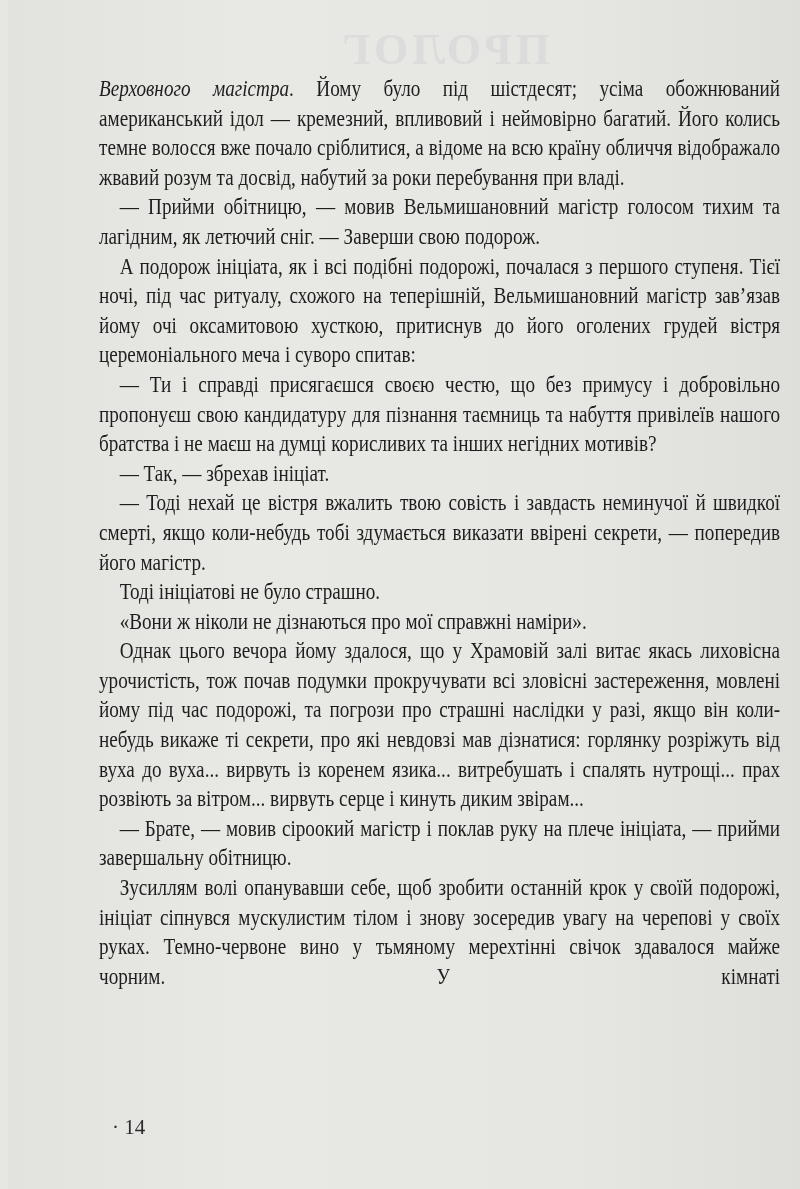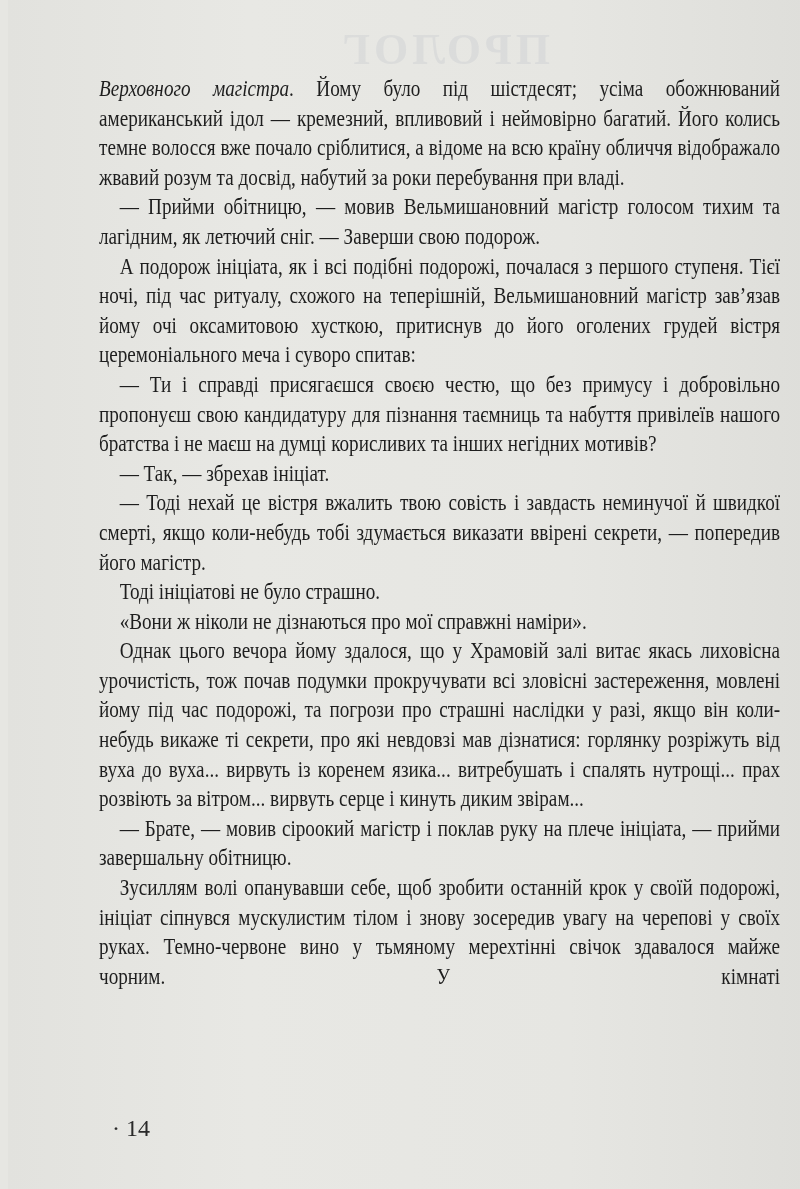--- a/index.html
+++ b/index.html
@@ -54,21 +54,21 @@
     .text-block p.last-line-justify {
       text-align-last: justify;
     }
     .it {
       font-style: italic;
     }
     .page-number {
       position: absolute;
       left: 104px;
       top: 1115px;
-      font-size: 24px;
+      font-size: 21px;
       color: #2a2a2a;
     }
   </style>
 </head>
 <body>
 
 <div class="page">
   <div class="bleed">ПРОЛОГ</div>
 
   <div class="text-block">

